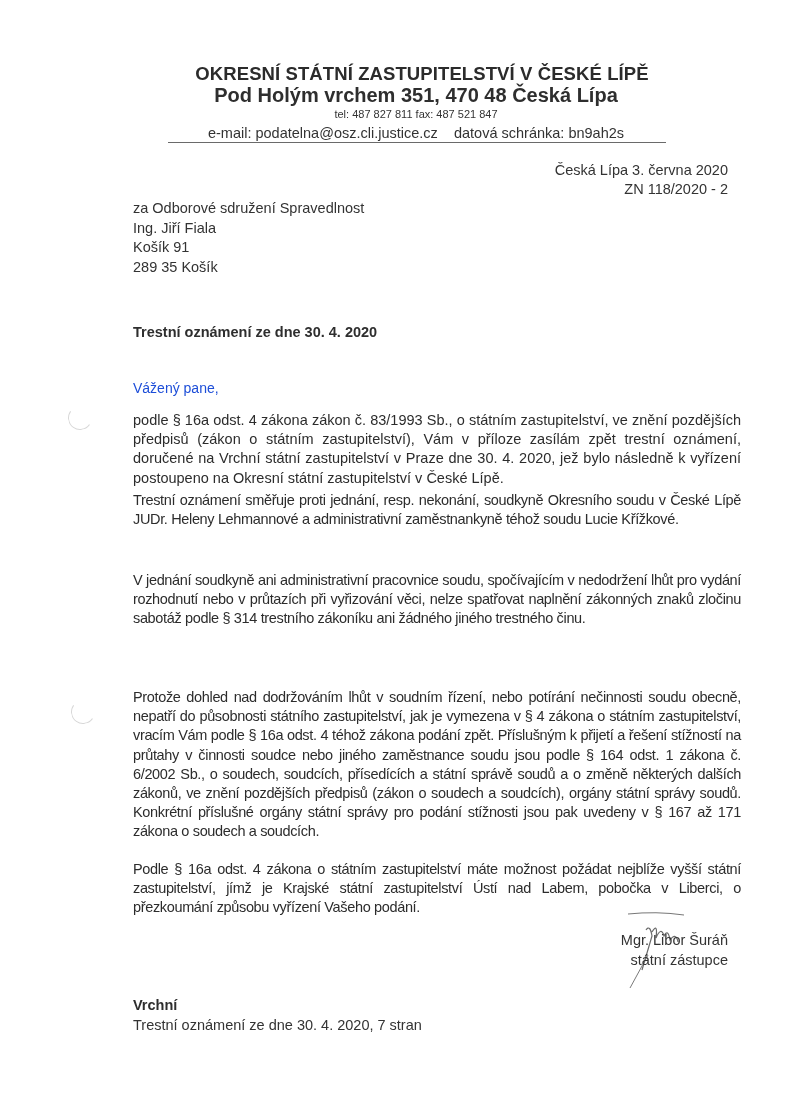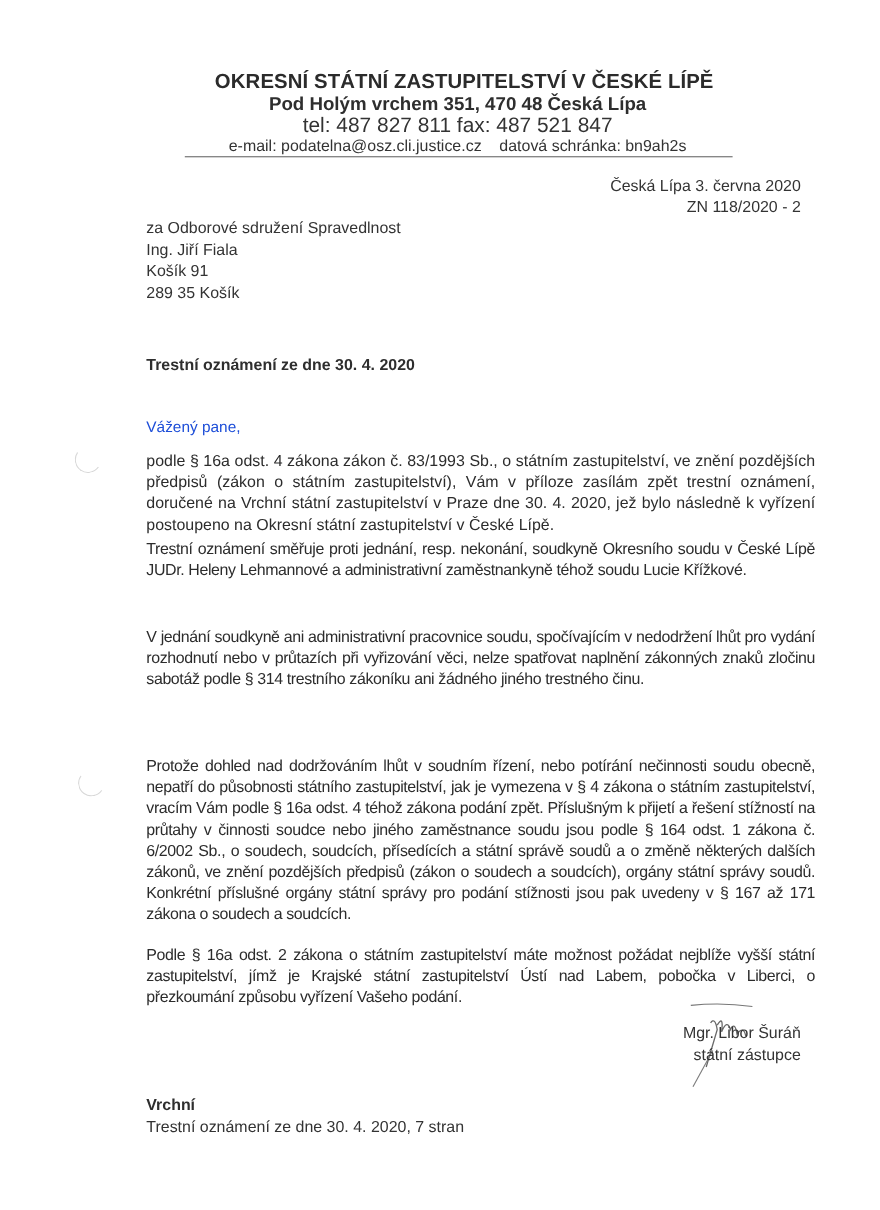--- a/index.html
+++ b/index.html
@@ -31,26 +31,26 @@
     .lh-title {
       font-weight: bold;
       font-size: 18.5px;
       letter-spacing: 0.1px;
       color: #2b2b2b;
       line-height: 22px;
       margin-left: 12px;
     }
     .lh-address {
       font-weight: bold;
-      font-size: 17px;
+      font-size: 20px;
       line-height: 20px;
       color: #2e2e2e;
     }
     .lh-contact {
-      font-size: 19px;
+      font-size: 11px;
       line-height: 19px;
       color: #333;
     }
     .lh-contact2 {
       font-size: 14.5px;
       line-height: 19px;
       color: #333;
       white-space: pre;
     }
     .lh-rule {
@@ -199,21 +199,21 @@
   </div>
 
   <div class="subject">Trestní oznámení ze dne 30. 4. 2020</div>
 
   <div class="salutation">Vážený pane,</div>
 
   <div class="body-text p1">podle § 16a odst. 4 zákona zákon č. 83/1993 Sb., o státním zastupitelství, ve znění pozdějších předpisů (zákon o státním zastupitelství), Vám v příloze zasílám zpět trestní oznámení, doručené na Vrchní státní zastupitelství v Praze dne 30. 4. 2020, jež bylo následně k vyřízení postoupeno na Okresní státní zastupitelství v České Lípě.</div>
   <div class="body-text narrow p2">Trestní oznámení směřuje proti jednání, resp. nekonání, soudkyně Okresního soudu v České Lípě JUDr. Heleny Lehmannové a administrativní zaměstnankyně téhož soudu Lucie Křížkové.</div>
   <div class="body-text narrow p3">V jednání soudkyně ani administrativní pracovnice soudu, spočívajícím v nedodržení lhůt pro vydání rozhodnutí nebo v průtazích při vyřizování věci, nelze spatřovat naplnění zákonných znaků zločinu sabotáž podle § 314 trestního zákoníku ani žádného jiného trestného činu.</div>
   <div class="body-text narrow p4">Protože dohled nad dodržováním lhůt v soudním řízení, nebo potírání nečinnosti soudu obecně,  nepatří do působnosti státního zastupitelství, jak je vymezena v § 4 zákona o státním zastupitelství, vracím Vám podle § 16a odst. 4 téhož zákona podání zpět. Příslušným k přijetí a řešení stížností na průtahy v činnosti soudce nebo jiného zaměstnance soudu jsou podle § 164 odst. 1 zákona č. 6/2002 Sb., o soudech, soudcích, přísedících a státní správě soudů a o změně některých dalších zákonů, ve znění pozdějších předpisů (zákon o soudech a soudcích), orgány státní správy soudů. Konkrétní příslušné orgány státní správy pro podání stížnosti jsou pak uvedeny v § 167 až 171 zákona o soudech a soudcích.</div>
-  <div class="body-text narrow p5">Podle § 16a odst. 2 zákona o státním zastupitelství máte možnost požádat nejblíže vyšší státní zastupitelství, jímž je Krajské státní zastupitelství Ústí nad Labem, pobočka v Liberci, o přezkoumání způsobu vyřízení Vašeho podání.</div>
+  <div class="body-text narrow p5">Podle § 16a odst. 4 zákona o státním zastupitelství máte možnost požádat nejblíže vyšší státní zastupitelství, jímž je Krajské státní zastupitelství Ústí nad Labem, pobočka v Liberci, o přezkoumání způsobu vyřízení Vašeho podání.</div>
 
   <svg class="sig-scribble" viewBox="0 0 150 80">
     <path d="M 22 4 Q 50 1 78 5" stroke="#777" stroke-width="1" fill="none"></path>
     <path d="M 40 20 Q 44 14 46 26 L 36 60 M 46 22 Q 52 12 50 28 Q 55 16 58 26 Q 62 18 64 30 Q 70 22 72 32" stroke="#6a6a6a" stroke-width="1.2" fill="none"></path>
     <path d="M 42 45 L 24 78" stroke="#7a7a7a" stroke-width="1" fill="none"></path>
   </svg>
 
   <div class="signature-block">
     <div>Mgr. Libor Šuráň</div>
     <div>státní zástupce</div>

